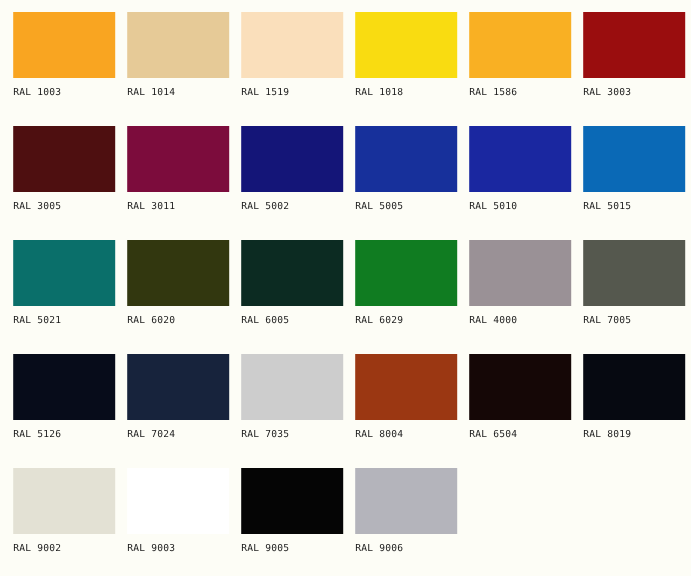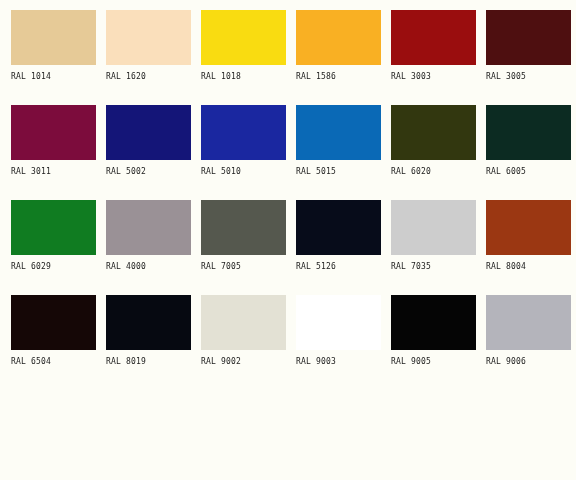--- a/index.html
+++ b/index.html
@@ -56,26 +56,30 @@
     color: #1b1b1b;
     white-space: nowrap;
     line-height: 10px;
   }
 </style>
 </head>
 <body style="background: rgb(253, 253, 246);">
 
 <div id="swatch-grid">
     <div class="swatch-cell">
+      <div class="swatch-chip" style="background: rgb(249, 165, 33);"></div>
+      <span class="swatch-label">RAL 1003</span>
+    </div>
+    <div class="swatch-cell">
       <div class="swatch-chip" style="background: rgb(230, 202, 151);"></div>
       <span class="swatch-label">RAL 1014</span>
     </div>
     <div class="swatch-cell">
       <div class="swatch-chip" style="background: rgb(250, 223, 187);"></div>
-      <span class="swatch-label">RAL 1620</span>
+      <span class="swatch-label">RAL 1519</span>
     </div>
     <div class="swatch-cell">
       <div class="swatch-chip" style="background: rgb(249, 220, 17);"></div>
       <span class="swatch-label">RAL 1018</span>
     </div>
     <div class="swatch-cell">
       <div class="swatch-chip" style="background: rgb(249, 176, 35);"></div>
       <span class="swatch-label">RAL 1586</span>
     </div>
     <div class="swatch-cell">
@@ -88,26 +92,34 @@
     </div>
     <div class="swatch-cell">
       <div class="swatch-chip" style="background: rgb(124, 12, 60);"></div>
       <span class="swatch-label">RAL 3011</span>
     </div>
     <div class="swatch-cell">
       <div class="swatch-chip" style="background: rgb(20, 21, 120);"></div>
       <span class="swatch-label">RAL 5002</span>
     </div>
     <div class="swatch-cell">
+      <div class="swatch-chip" style="background: rgb(23, 48, 155);"></div>
+      <span class="swatch-label">RAL 5005</span>
+    </div>
+    <div class="swatch-cell">
       <div class="swatch-chip" style="background: rgb(26, 39, 160);"></div>
       <span class="swatch-label">RAL 5010</span>
     </div>
     <div class="swatch-cell">
       <div class="swatch-chip" style="background: rgb(10, 105, 182);"></div>
       <span class="swatch-label">RAL 5015</span>
+    </div>
+    <div class="swatch-cell">
+      <div class="swatch-chip" style="background: rgb(10, 111, 106);"></div>
+      <span class="swatch-label">RAL 5021</span>
     </div>
     <div class="swatch-cell">
       <div class="swatch-chip" style="background: rgb(50, 55, 15);"></div>
       <span class="swatch-label">RAL 6020</span>
     </div>
     <div class="swatch-cell">
       <div class="swatch-chip" style="background: rgb(12, 43, 34);"></div>
       <span class="swatch-label">RAL 6005</span>
     </div>
     <div class="swatch-cell">
@@ -118,20 +130,24 @@
       <div class="swatch-chip" style="background: rgb(154, 145, 150);"></div>
       <span class="swatch-label">RAL 4000</span>
     </div>
     <div class="swatch-cell">
       <div class="swatch-chip" style="background: rgb(85, 88, 78);"></div>
       <span class="swatch-label">RAL 7005</span>
     </div>
     <div class="swatch-cell">
       <div class="swatch-chip" style="background: rgb(7, 12, 26);"></div>
       <span class="swatch-label">RAL 5126</span>
+    </div>
+    <div class="swatch-cell">
+      <div class="swatch-chip" style="background: rgb(23, 35, 60);"></div>
+      <span class="swatch-label">RAL 7024</span>
     </div>
     <div class="swatch-cell">
       <div class="swatch-chip" style="background: rgb(205, 205, 205);"></div>
       <span class="swatch-label">RAL 7035</span>
     </div>
     <div class="swatch-cell">
       <div class="swatch-chip" style="background: rgb(155, 55, 18);"></div>
       <span class="swatch-label">RAL 8004</span>
     </div>
     <div class="swatch-cell">

